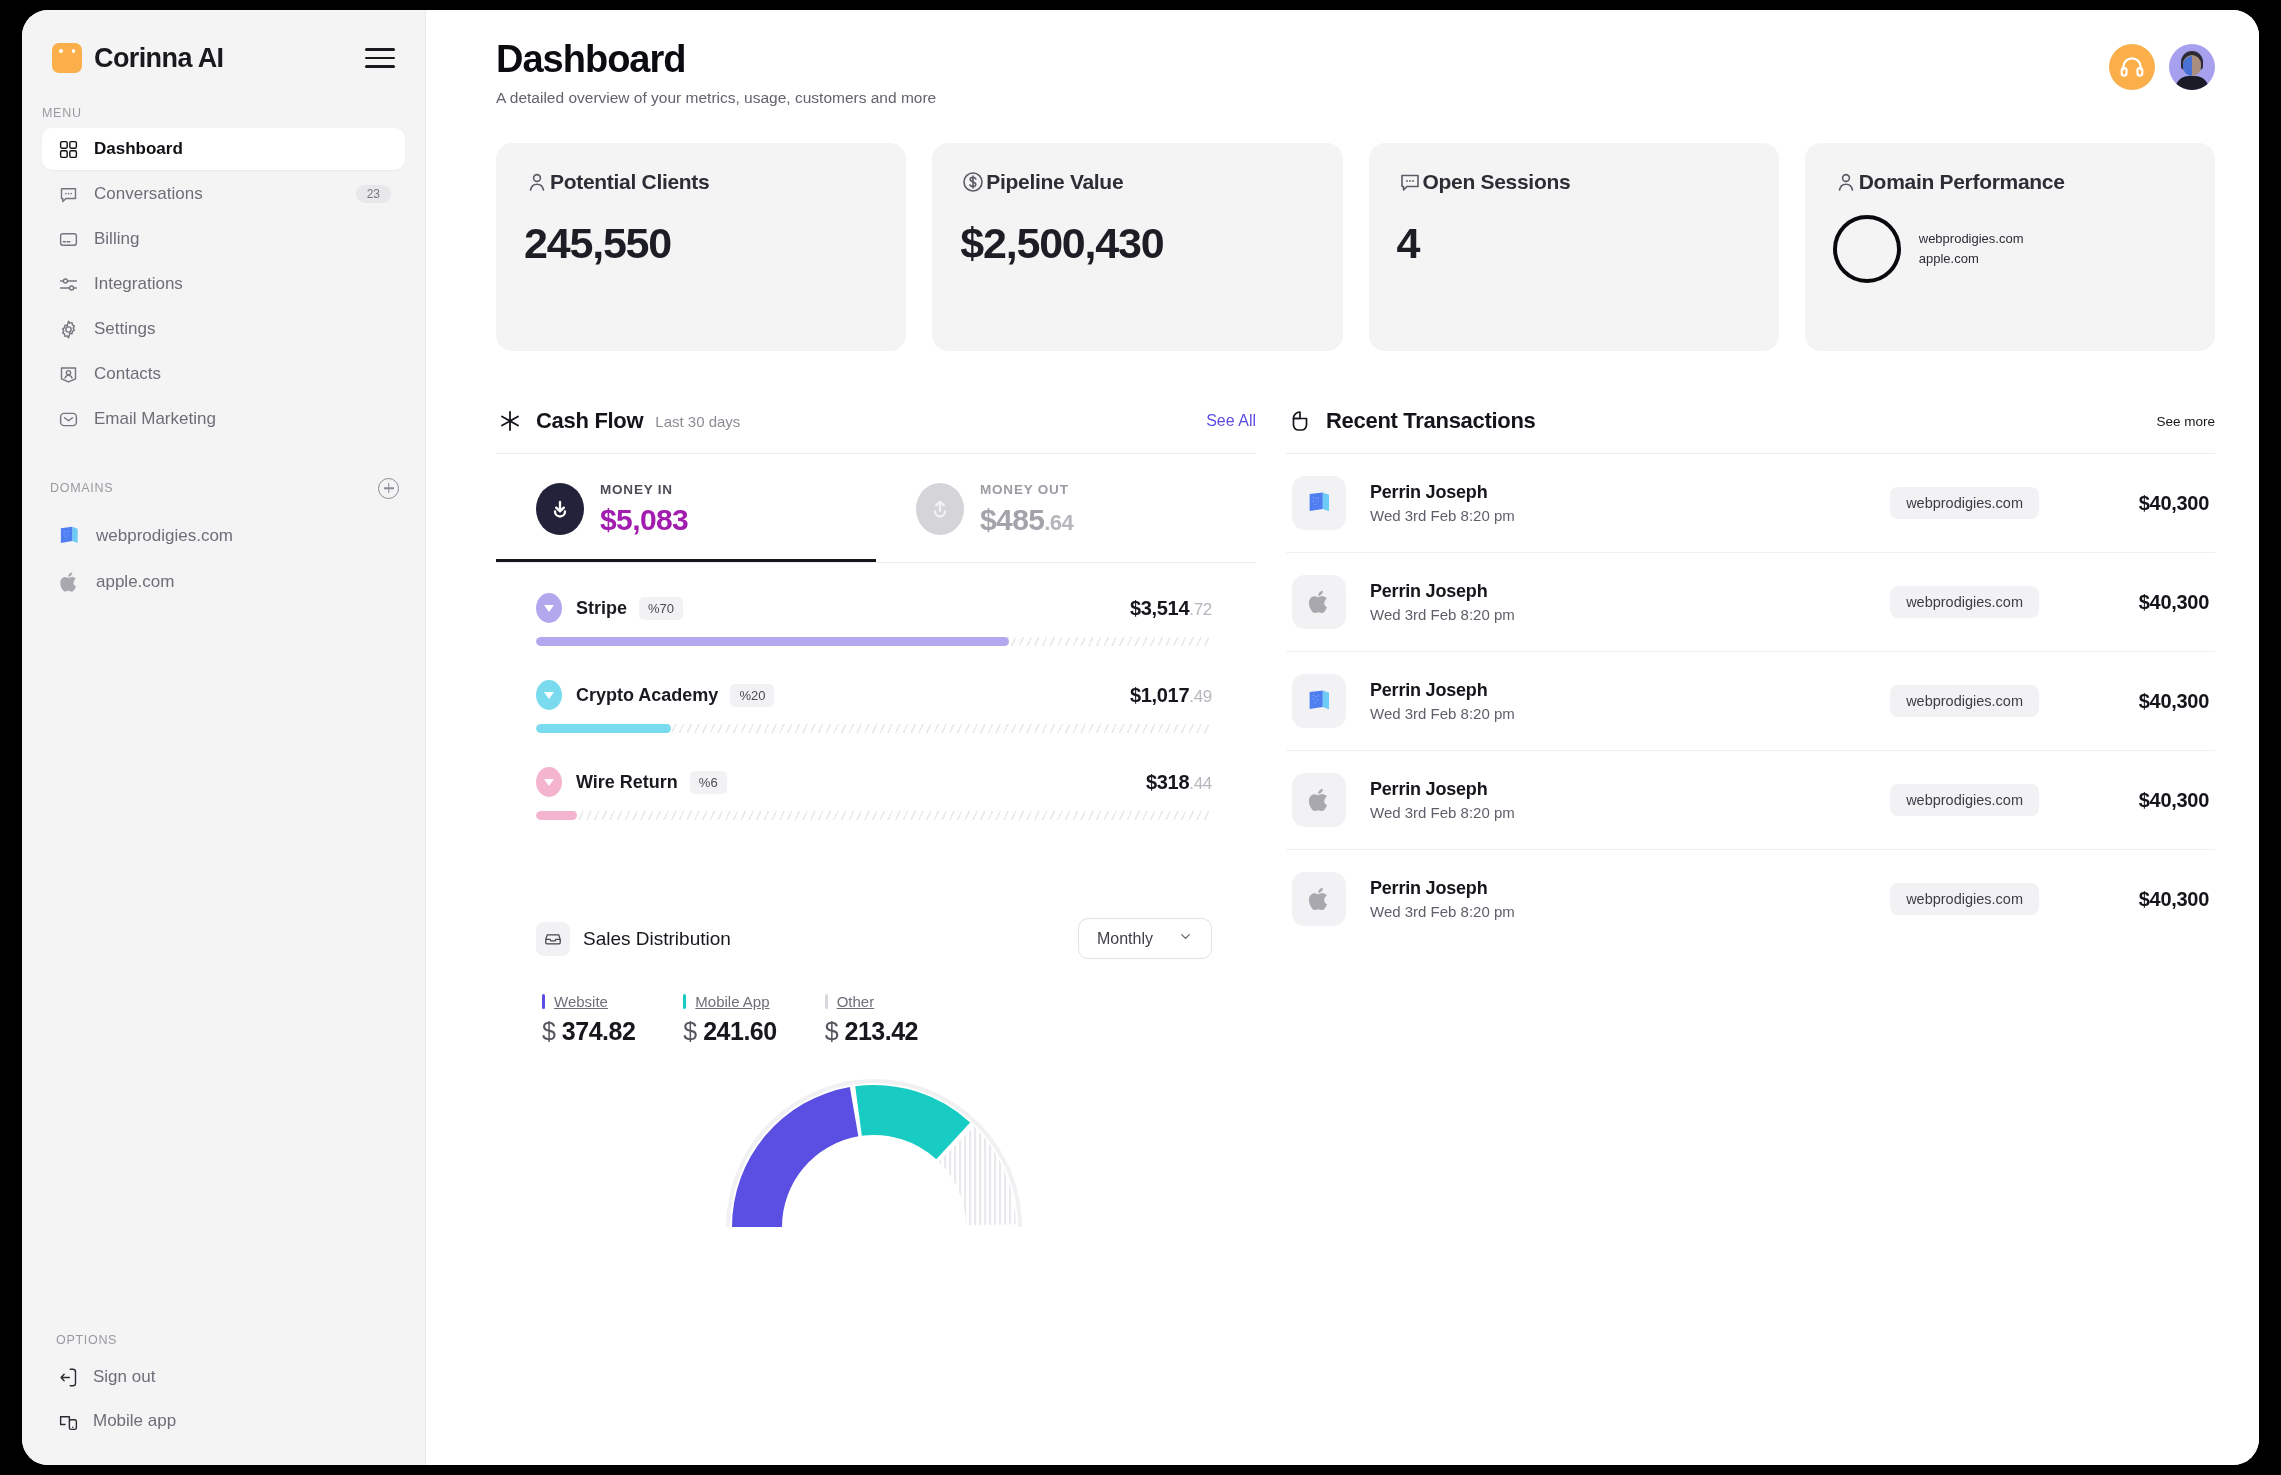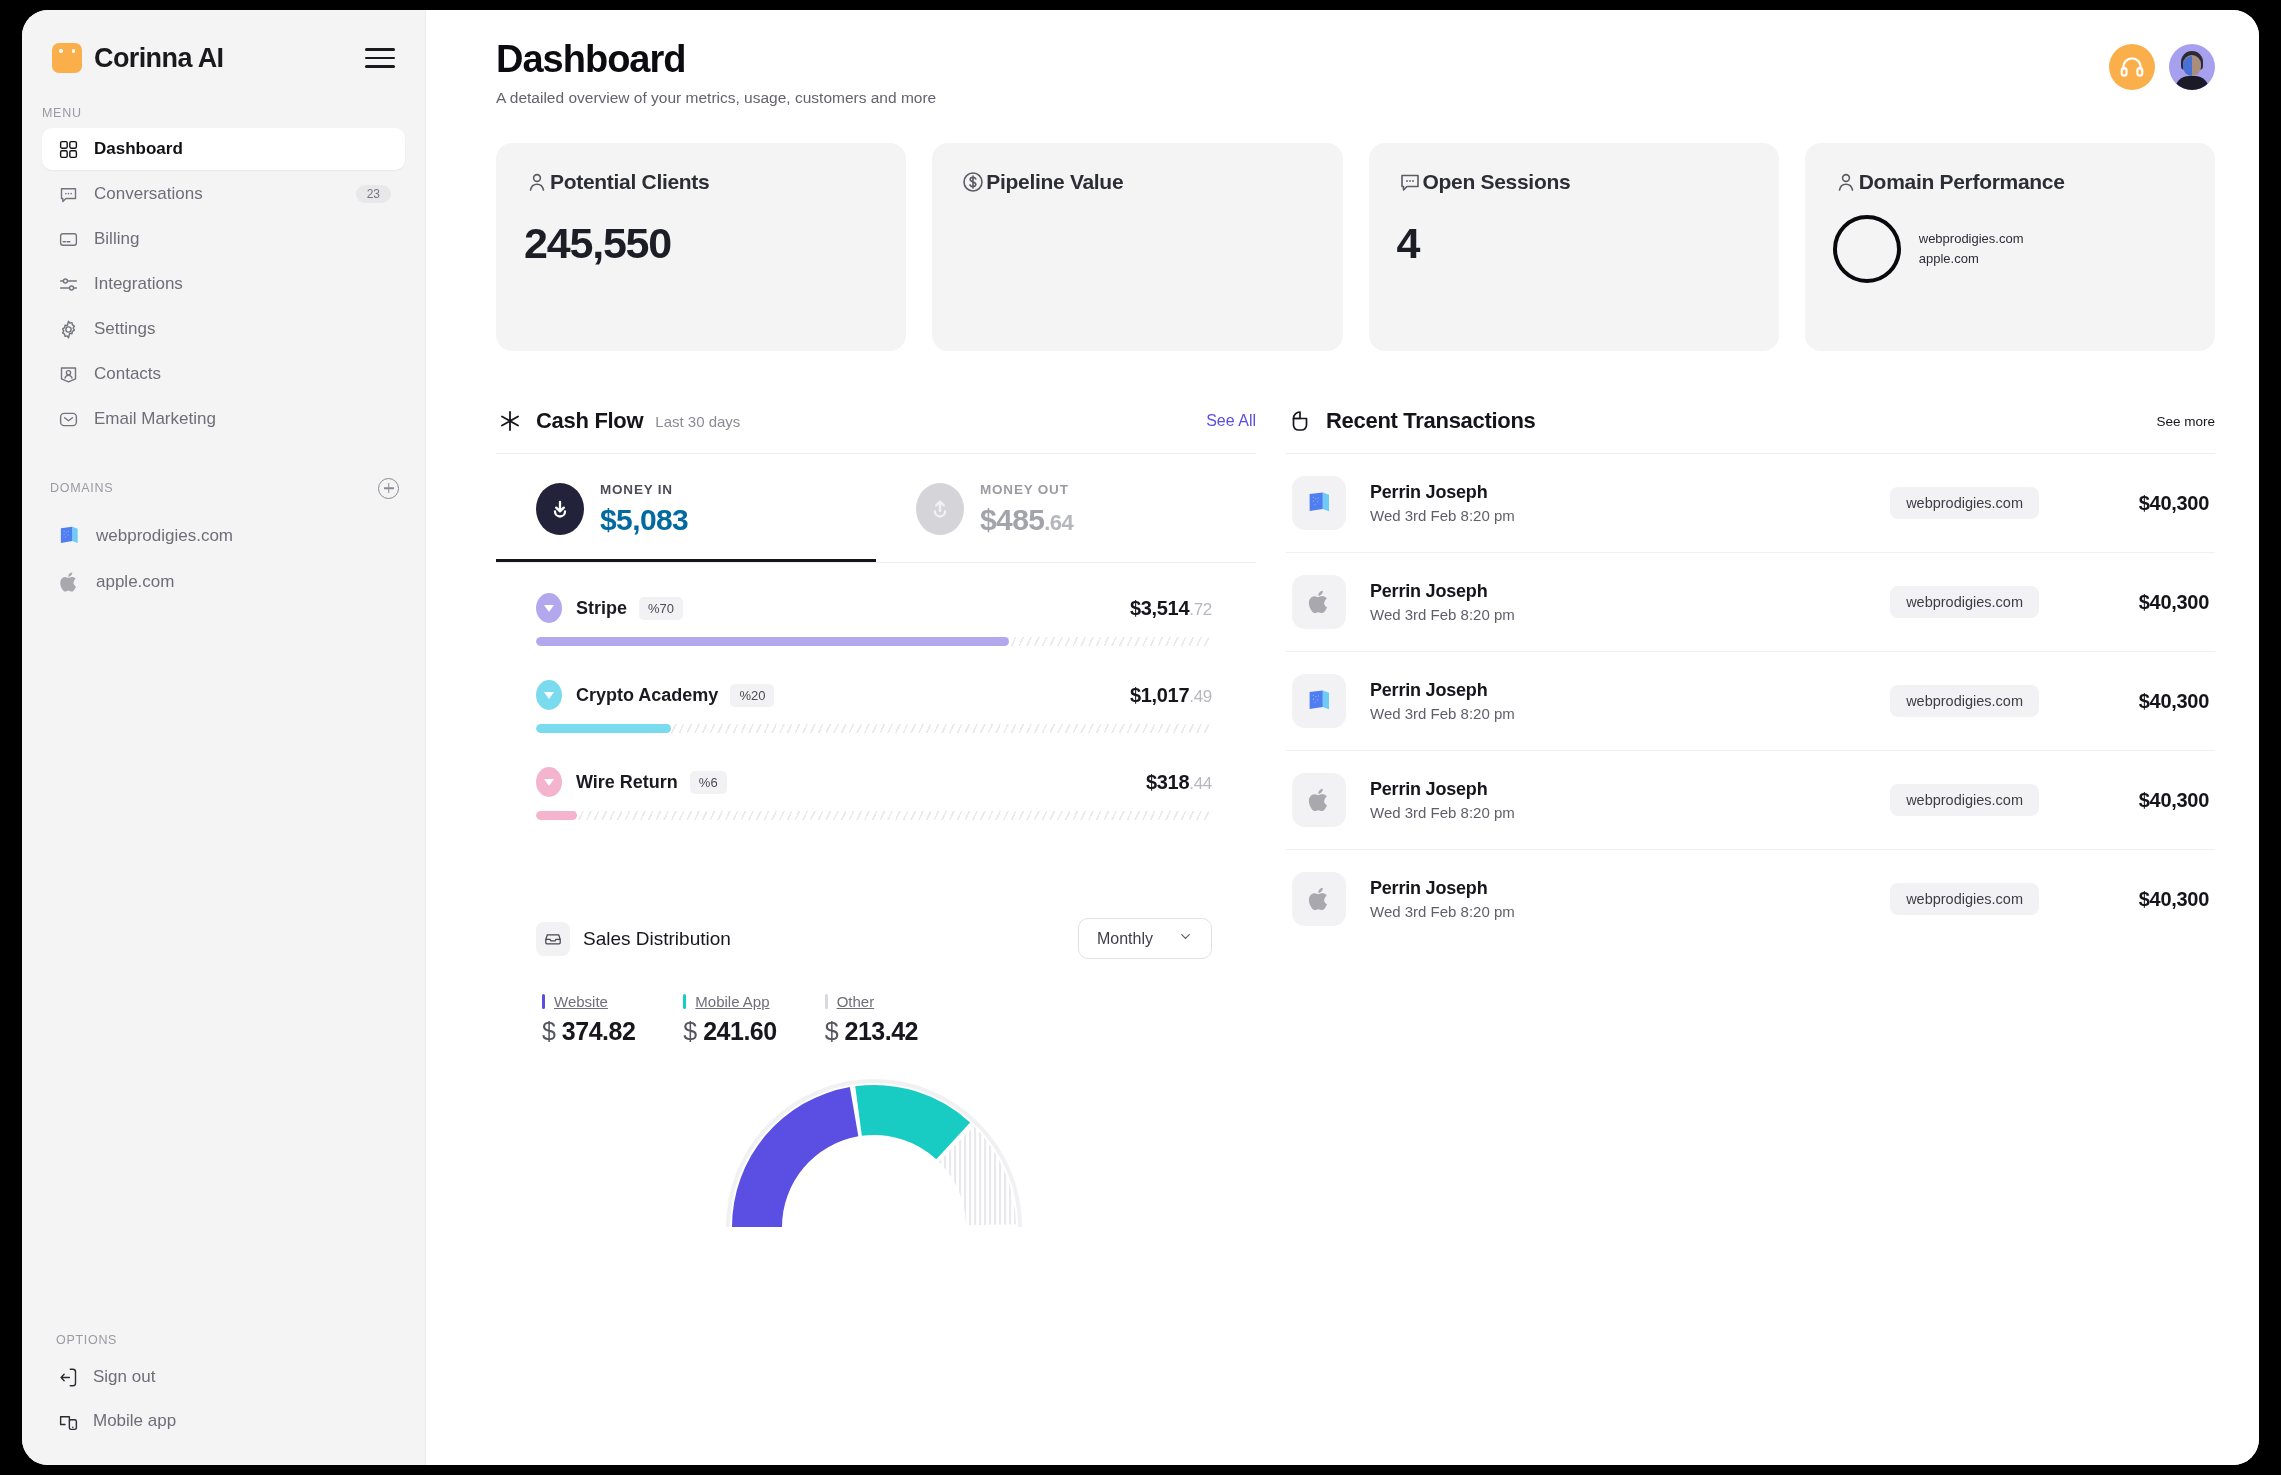--- a/index.html
+++ b/index.html
@@ -161,21 +161,21 @@
   .money-row { display: flex; }
   .money-tab { flex: 1; display: flex; align-items: center; gap: 16px;
                padding: 26px 0 22px 40px; border-bottom: 3px solid transparent; cursor: pointer; }
   .money-tab.active { border-bottom-color: #15151b; }
   .money-orb { width: 48px; height: 52px; border-radius: 50%; flex: 0 0 48px;
                display: flex; align-items: center; justify-content: center; }
   .money-orb.in  { background: #22223a; }
   .money-orb.out { background: #d4d4d9; }
   .money-cap { font-size: 13.5px; letter-spacing: 0.8px; color: #4d4d57; font-weight: 600; }
   .money-tab.out .money-cap { color: #9b9ba3; }
-  .money-amt { font-size: 30px; font-weight: 600; color: #0369a1; margin-top: 5px; letter-spacing: -0.6px; }
+  .money-amt { font-size: 30px; font-weight: 600; color: #a21caf; margin-top: 5px; letter-spacing: -0.6px; }
   .money-tab.out .money-amt { color: #a3a3ab; }
   .money-amt .dec { color: #b6b6bd; font-size: 22px; }
 
   
   .sources { padding: 30px 44px 10px 40px; }
   .src { margin-bottom: 34px; }
   .src-top { display: flex; align-items: center; }
   .src-dot { width: 26px; height: 30px; border-radius: 50%; margin-right: 14px; flex: 0 0 26px;
              display: flex; align-items: center; justify-content: center; }
   .src-dot i { width: 0; height: 0; border-left: 5px solid transparent;
@@ -414,20 +414,21 @@
         <div class="stat-card">
           <div class="stat-head">
             <span class="ico">
               <svg viewBox="0 0 24 24" width="24" height="24" fill="none" stroke="#5b5b65" stroke-width="1.6" stroke-linecap="round" stroke-linejoin="round">
                 <circle cx="12" cy="12" r="9"></circle>
                 <path d="M12 6v12M14.8 9c-.5-1.1-1.6-1.6-2.9-1.6-1.6 0-2.7.9-2.7 2.2 0 3 5.6 1.6 5.6 4.7 0 1.4-1.2 2.3-2.9 2.3-1.4 0-2.5-.6-3-1.7"></path>
               </svg>
             </span>
             <span class="stat-label">Pipeline Value</span>
           </div>
+          <div class="stat-value">$2,500,430</div>
         </div>
         <div class="stat-card">
           <div class="stat-head">
             <span class="ico">
               <svg viewBox="0 0 24 24" width="24" height="24" fill="none" stroke="#5b5b65" stroke-width="1.6" stroke-linecap="round" stroke-linejoin="round">
                 <path d="M4 5.5h16v11H9l-3.5 3.5v-3.5H4z"></path>
                 <circle cx="9" cy="11" r=".9" fill="#5b5b65" stroke="none"></circle>
                 <circle cx="12" cy="11" r=".9" fill="#5b5b65" stroke="none"></circle>
                 <circle cx="15" cy="11" r=".9" fill="#5b5b65" stroke="none"></circle>
               </svg>

